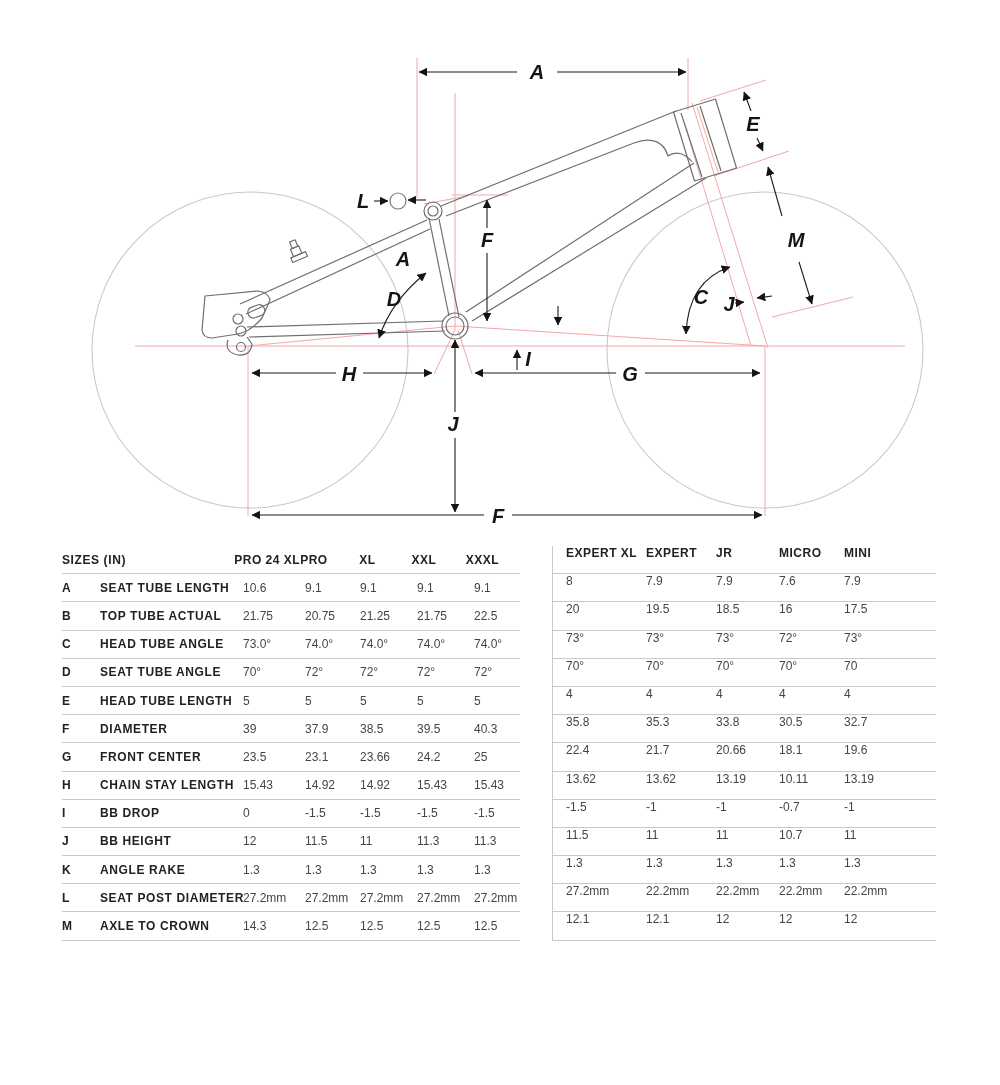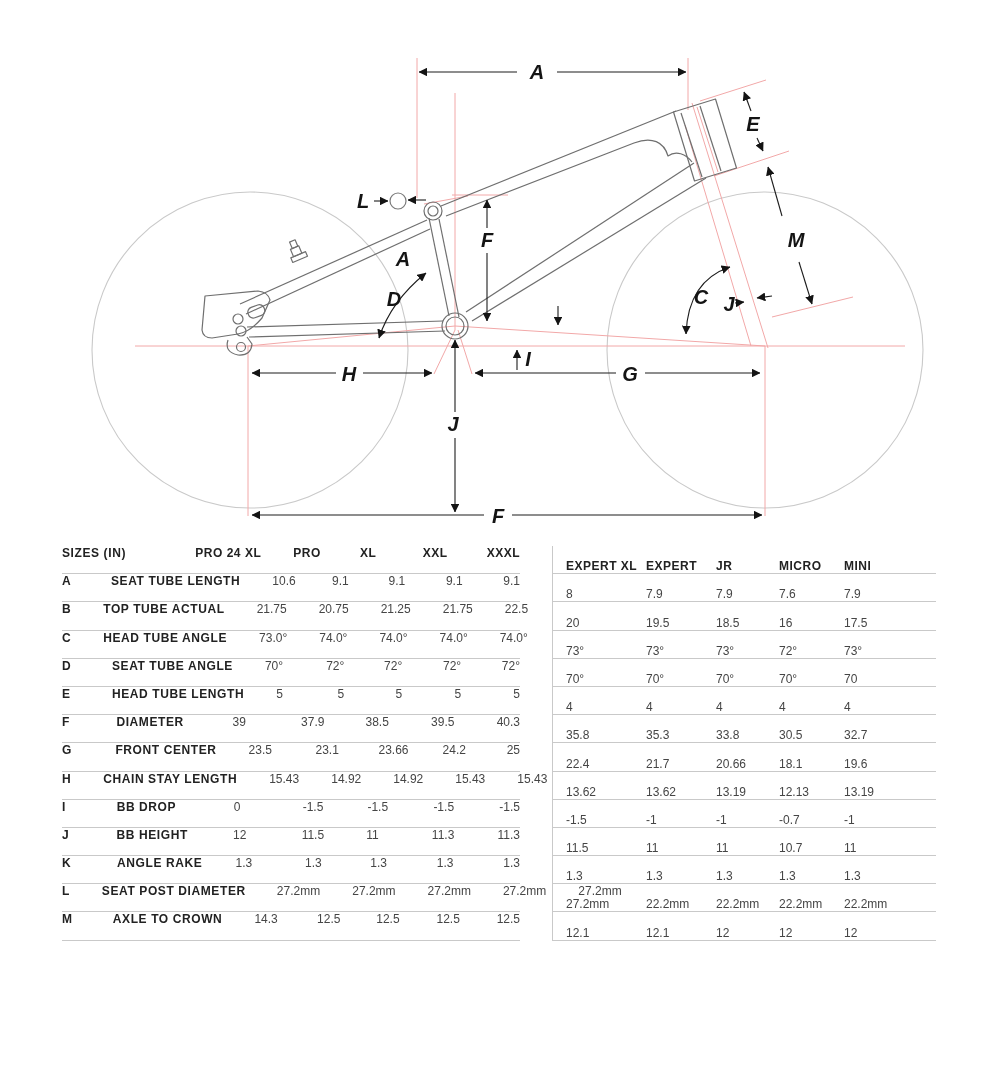--- a/index.html
+++ b/index.html
@@ -12,22 +12,22 @@
   .sheet{position:relative;width:1000px;height:1085px;background:#fff;}
   svg text.lbl{font-family:"Liberation Sans",sans-serif;font-style:italic;font-weight:bold;
        font-size:20px;fill:#141414;}
   .dim{stroke:var(--dim);stroke-width:1.1;fill:none;}
   .pink{stroke:var(--pink);stroke-width:1;fill:none;}
   .frame{stroke:var(--frame);stroke-width:1.2;fill:none;stroke-linejoin:round;}
   .wheel{stroke:var(--wheel);stroke-width:1.1;fill:none;}
 
   .spec{position:absolute;left:62px;top:546px;width:876px;}
   .trow{display:flex;height:28.2px;align-items:center;}
-  .lpart{display:flex;width:458px;height:100%;align-items:flex-start;border-bottom:1px solid var(--rule);gap:32px;}
-  .rpart{display:flex;width:384px;height:100%;align-items:flex-end;border-bottom:1px solid var(--rule);
+  .lpart{display:flex;width:458px;height:100%;align-items:center;border-bottom:1px solid var(--rule);}
+  .rpart{display:flex;width:384px;height:100%;align-items:flex-start;border-bottom:1px solid var(--rule);
          border-left:1px solid var(--rule);margin-left:32px;padding-left:13px;}
   .cell{display:inline-block;font-size:12px;white-space:nowrap;}
   .letter{width:38px;font-weight:bold;color:var(--txt);letter-spacing:.5px;}
   .name{width:143px;font-weight:bold;color:var(--txt);letter-spacing:.6px;}
   .title{width:181px;font-weight:bold;color:var(--txt);letter-spacing:.6px;}
   .lpart .v{color:var(--val);}
   .lpart .v:nth-of-type(3){width:62px;}
   .lpart .v:nth-of-type(4){width:55px;}
   .lpart .v:nth-of-type(5){width:57px;}
   .lpart .v:nth-of-type(6){width:57px;}
@@ -334,21 +334,21 @@
         <span class="cell v">15.43</span>
         <span class="cell v">14.92</span>
         <span class="cell v">14.92</span>
         <span class="cell v">15.43</span>
         <span class="cell v">15.43</span>
       </div>
       <div class="rpart">
         <span class="cell v">13.62</span>
         <span class="cell v">13.62</span>
         <span class="cell v">13.19</span>
-        <span class="cell v">12.13</span>
+        <span class="cell v">10.11</span>
         <span class="cell v">13.19</span>
       </div>
     </div>
 
     <div class="trow">
       <div class="lpart">
         <span class="cell letter">I</span>
         <span class="cell name">BB DROP</span>
         <span class="cell v">0</span>
         <span class="cell v">-1.5</span>

